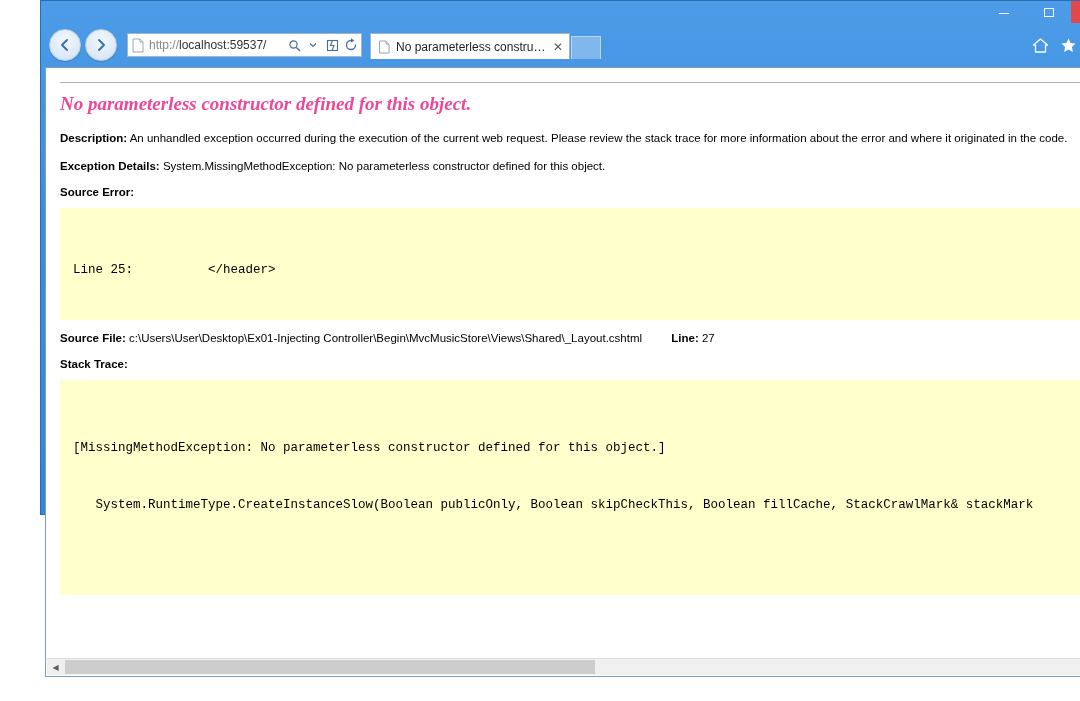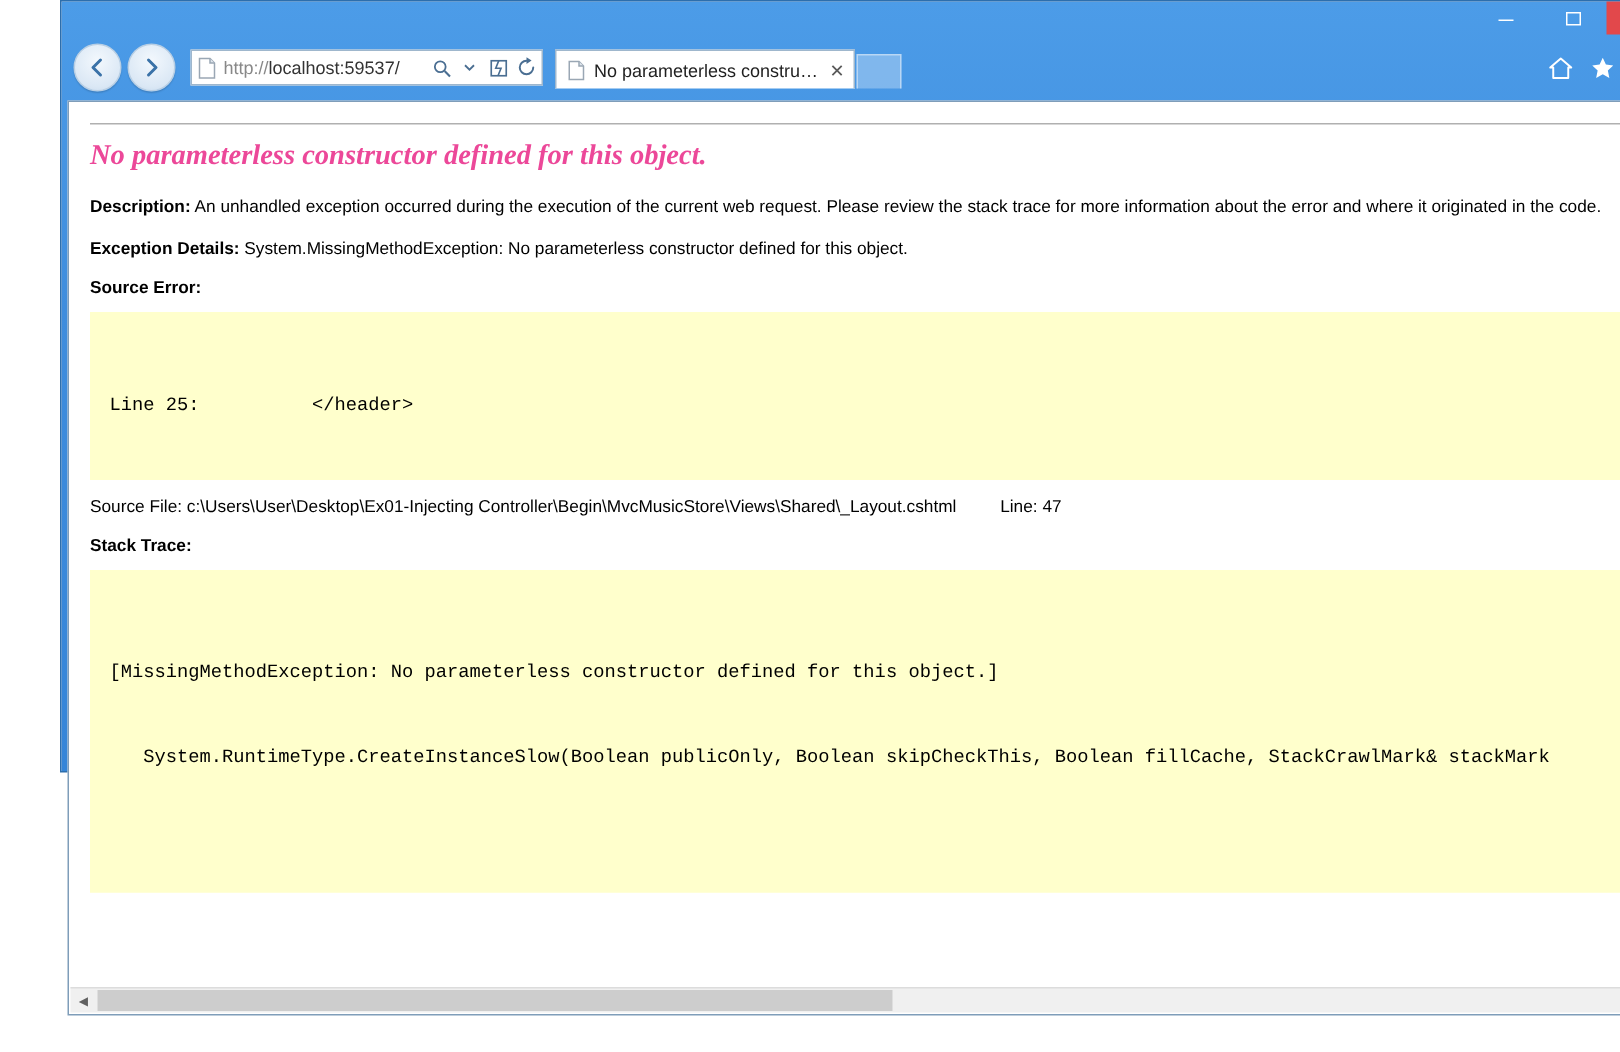--- a/index.html
+++ b/index.html
@@ -253,21 +253,21 @@
     box-sizing: border-box;
   }
   .codebox.source { width: 1041px; height: 112px; padding-top: 14px; }
   .codebox.stack  { width: 1041px; height: 215px; padding-top: 20px; }
 
   .srcfile {
     font-family: "Liberation Sans", sans-serif;
     font-size: 11.5px;
     margin: 0 0 14px 0;
   }
-  .srcfile b { font-weight: normal; }
+  .srcfile b { font-weight: bold; }
   .srcfile .linenum { margin-left: 26px; }
 
   
   .vscroll {
     position: absolute;
     right: 1px;
     top: 1px;
     width: 16px;
     height: 592px;
     background: #f0f0f0;
@@ -461,21 +461,21 @@
         <div class="code-line">Line 26:          &lt;div id="body"&gt;</div>
         
         
         
       </div>
 
       <div class="srcfile">
         <b>Source File:</b>
         <span>c:\Users\User\Desktop\Ex01-Injecting Controller\Begin\MvcMusicStore\Views\Shared\_Layout.cshtml</span>
         <b class="linenum">Line:</b>
-        <span>47</span>
+        <span>27</span>
       </div>
 
       <div class="section-label">Stack Trace:</div>
 
       <div class="codebox stack">
         <div class="code-line">[MissingMethodException: No parameterless constructor defined for this object.]</div>
         <div class="code-line">   System.RuntimeType.CreateInstanceSlow(Boolean publicOnly, Boolean skipCheckThis, Boolean fillCache, StackCrawlMark&amp; stackMark</div>
         
         
         

